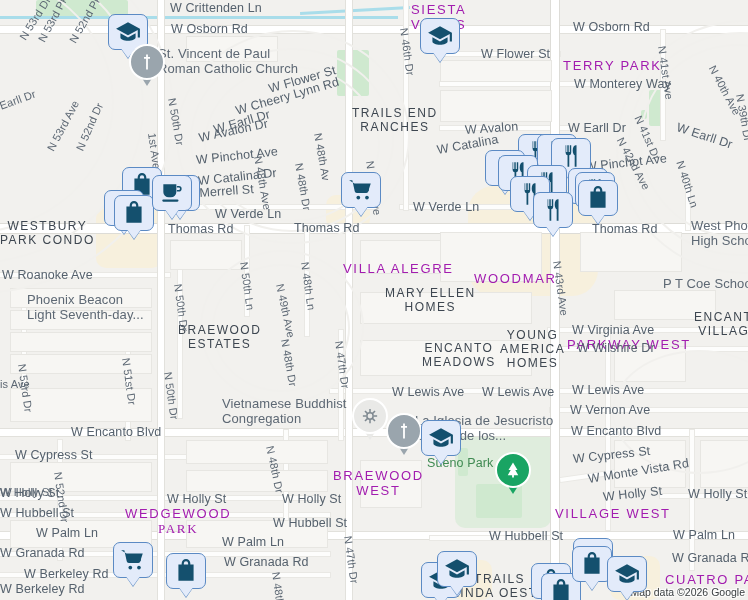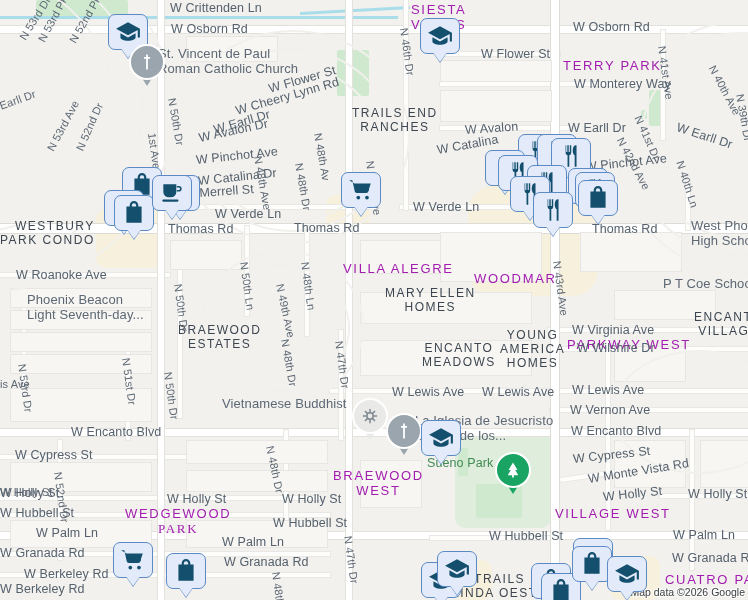--- a/index.html
+++ b/index.html
@@ -182,21 +182,21 @@
         <div style="text-align: center;">VISTAS</div>
       </div>
       <div class="lbl hood" style="left: 563px; top: 58px;">
         <div style="text-align: center;">TERRY PARK</div>
       </div>
       <div class="lbl hood2" style="left: 352px; top: 106px;">
         <div style="text-align: center;">TRAILS END</div>
         <div style="text-align: center;">RANCHES</div>
       </div>
       <div class="lbl hood2" style="left: 0px; top: 219px;">
-        <div style="text-align: right;">WESTBURY</div>
+        <div style="text-align: center;">WESTBURY</div>
         <div style="text-align: center;">PARK CONDO</div>
       </div>
       <div class="lbl hood" style="left: 343px; top: 261px;">
         <div style="text-align: center;">VILLA ALEGRE</div>
       </div>
       <div class="lbl hood2" style="left: 385px; top: 286px;">
         <div style="text-align: center;">MARY ELLEN</div>
         <div style="text-align: center;">HOMES</div>
       </div>
       <div class="lbl hood" style="left: 474px; top: 271px;">
@@ -243,20 +243,21 @@
       <div class="lbl poi" style="left: 158px; top: 46px;">
         <div>St. Vincent de Paul</div>
         <div>Roman Catholic Church</div>
       </div>
       <div class="lbl poi" style="left: 27px; top: 292px;">
         <div>Phoenix Beacon</div>
         <div>Light Seventh-day...</div>
       </div>
       <div class="lbl poi" style="left: 222px; top: 396px;">
         <div>Vietnamese Buddhist</div>
+        <div>Congregation</div>
       </div>
       <div class="lbl poi" style="left: 415px; top: 413px;">
         <div>La Iglesia de Jesucristo</div>
         <div>Santos de los...</div>
       </div>
       <div class="lbl park" style="left: 427px; top: 456px;">
         <div>Sueno Park</div>
       </div>
       <div class="lbl poi" style="left: 691px; top: 218px;">
         <div>West Phoenix</div>
@@ -324,21 +325,21 @@
       </div>
       <div class="lbl street" style="left: 568px; top: 121px;">
         <div>W Earll Dr</div>
       </div>
       <div class="lbl street" style="left: 677px; top: 120px; transform: rotate(18deg);">
         <div>W Earll Dr</div>
       </div>
       <div class="lbl street" style="left: 585px; top: 160px; transform: rotate(-6deg);">
         <div>W Pinchot Ave</div>
       </div>
-      <div class="lbl street" style="left: 16px; top: 268px;">
+      <div class="lbl street" style="left: 2px; top: 268px;">
         <div>W Roanoke Ave</div>
       </div>
       <div class="lbl street" style="left: 572px; top: 323px; text-align: right;">
         <div>W Virginia Ave</div>
       </div>
       <div class="lbl street" style="left: 577px; top: 341px;">
         <div>W Wilshire Dr</div>
       </div>
       <div class="lbl street" style="left: 392px; top: 385px;">
         <div>W Lewis Ave</div>

